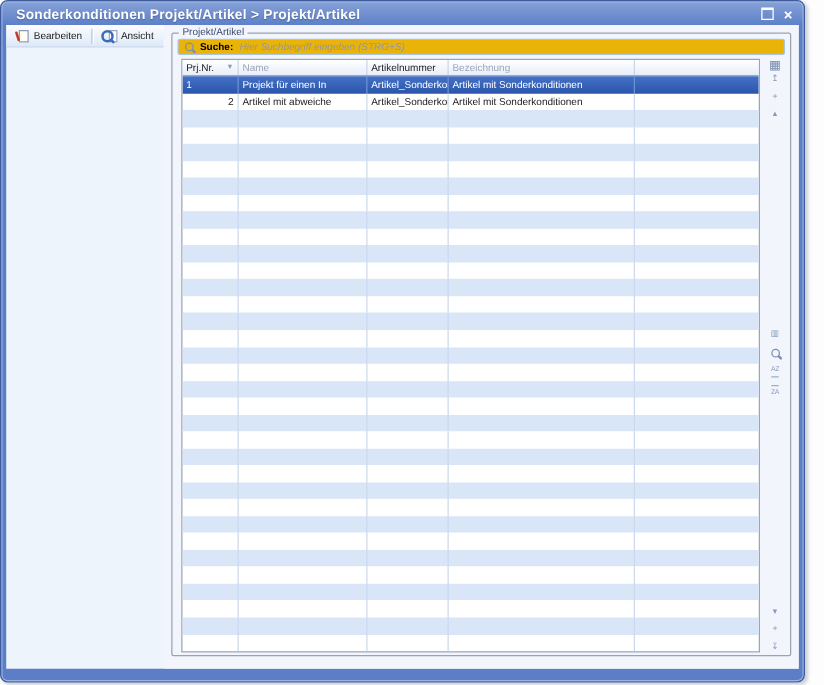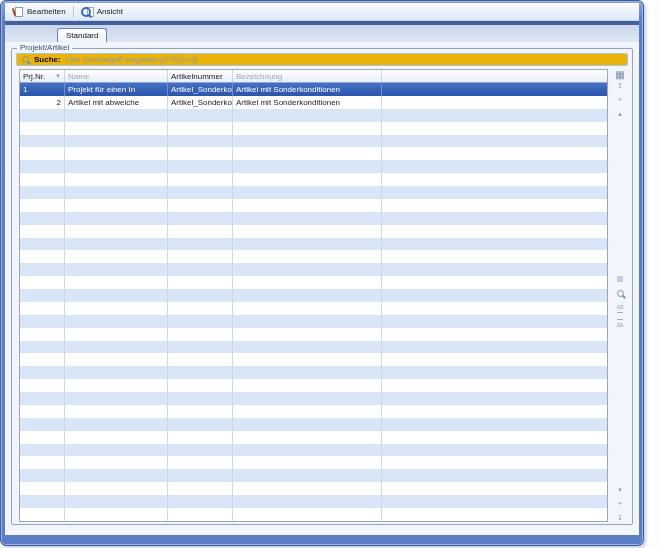--- a/index.html
+++ b/index.html
@@ -15,21 +15,21 @@
     background:linear-gradient(180deg,#87a2d8 0,#5b7ec7 20px,#5b7ec7 100%);
     padding:2px 4px 10px 4px;display:flex;flex-direction:column;
     box-shadow:2px 2px 3px rgba(140,150,170,.45), inset 0 0 0 1px #9db4e2;
   }
   .titlebar{height:17px;flex:none;display:flex;align-items:center;padding:0 5px 0 8px;}
   .titlebar .title{flex:1;font-size:11px;font-weight:bold;color:#fff;white-space:nowrap;
     text-shadow:0 1px 1px rgba(30,50,90,.45);letter-spacing:.2px;}
   .winbtns{display:flex;align-items:center;gap:8px;}
   .restore-glyph{display:inline-block;width:8px;height:7px;border:1px solid #fff;border-top-width:2px;background:transparent;}
   .close-glyph{font-size:12px;font-weight:bold;color:#fff;line-height:10px;}
-  .client{flex:1;display:flex;flex-direction:column;background:#eef4fb;overflow:hidden;min-height:0;}
+  .client{flex:1;display:flex;flex-direction:row;background:#eef4fb;overflow:hidden;min-height:0;}
   
   .toolbar{height:17px;flex:none;display:flex;align-items:center;padding:0 3px;
     background:linear-gradient(180deg,#fcfdff,#dde9f7);border-bottom:1px solid #c9d8ec;}
   .tbtn{display:flex;align-items:center;gap:4px;padding:1px 5px;font-size:8px;color:#1b1b1b;cursor:default;}
   .tsep{width:1px;height:12px;background:#b7c7de;box-shadow:1px 0 0 #fff;margin:0 2px;}
   .ic-edit{position:relative;width:10px;height:11px;flex:none;}
   .ic-edit::before{content:'';position:absolute;left:2px;top:1px;width:6px;height:8px;background:#fdfdf4;border:1px solid #8c9bb8;}
   .ic-edit::after{content:'';position:absolute;left:0;top:2px;width:2px;height:8px;background:#c23a2b;transform:rotate(-18deg);border-radius:1px;}
   .ic-view{position:relative;width:12px;height:11px;flex:none;}
   .ic-view::before{content:'';position:absolute;left:6px;top:1px;width:5px;height:8px;background:#fff;border:1px solid #9aa8c2;}
@@ -87,20 +87,27 @@
   .sic.big{font-size:10px;line-height:11px;height:11px;color:#7a8cae;}
   .sic.txt{font-size:5.5px;letter-spacing:-.3px;border-bottom:1px solid #9fadc6;padding-bottom:1px;}
   .sic.txt2{font-size:5.5px;letter-spacing:-.3px;border-top:1px solid #9fadc6;padding-top:1px;}
   .sp{flex:1;}
   .mt2{margin-top:2px;}
 </style>
 </head>
 <body>
 
 <div class="window">
+  <div class="titlebar">
+    <span class="title">Sonderkonditionen Projekt/Artikel &gt; Projekt/Artikel</span>
+    <span class="winbtns">
+      <span><span class="restore-glyph"></span></span>
+      <span class="close-glyph">×</span>
+    </span>
+  </div>
 
   <div class="client">
     <div class="toolbar">
       <div class="tbtn">
         <span class="ic-edit"></span>
         <span>Bearbeiten</span>
       </div>
       <div class="tsep"></div>
       <div class="tbtn">
         <span class="ic-view">

